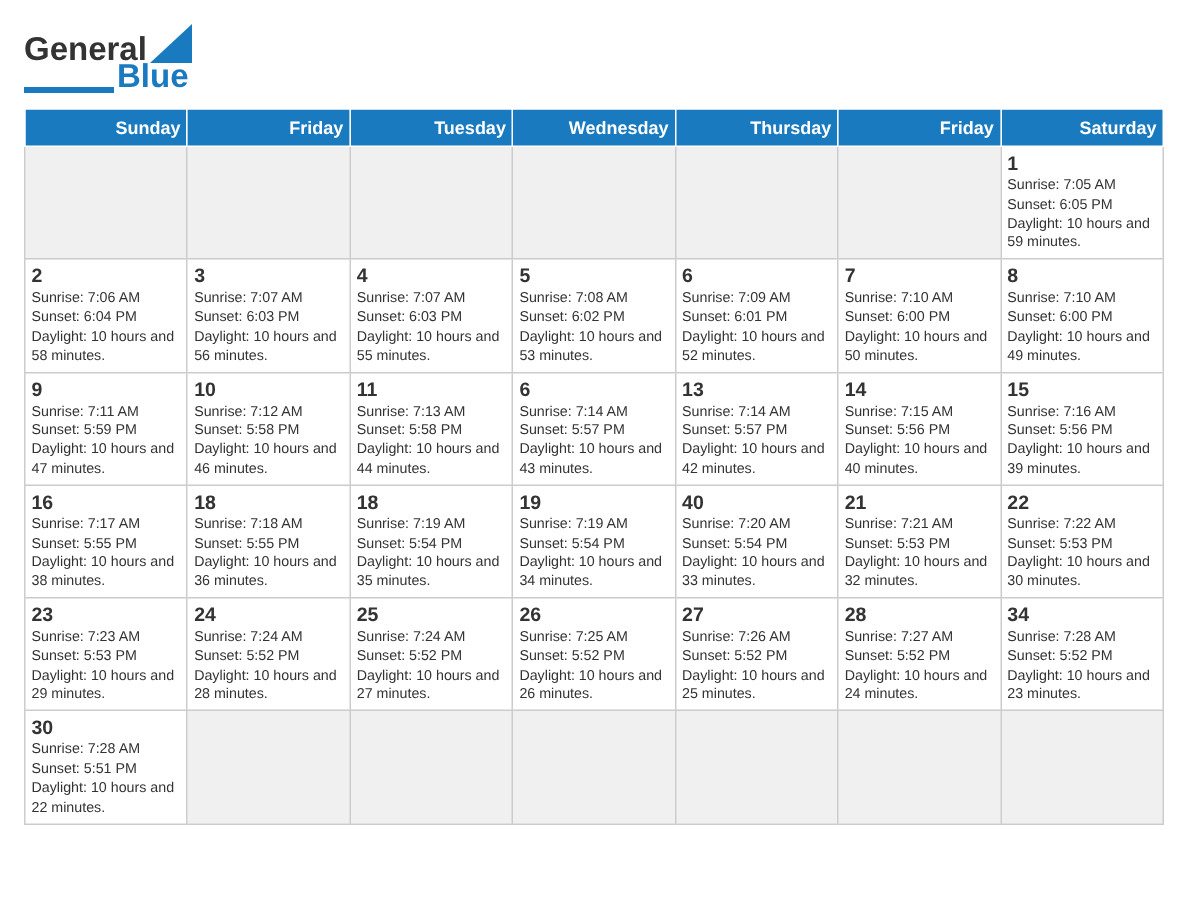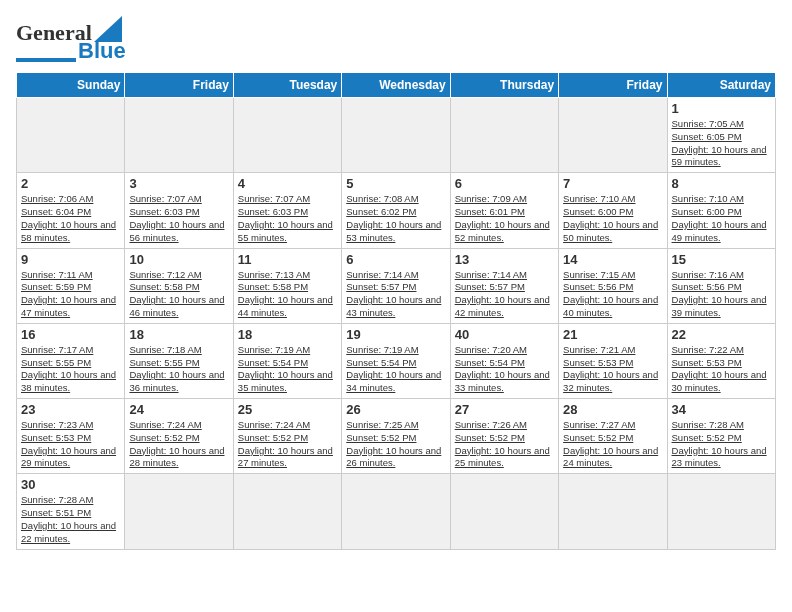--- a/index.html
+++ b/index.html
@@ -74,33 +74,32 @@
       font-size: 13px;
       font-weight: bold;
       color: #333;
       display: block;
       margin-bottom: 2px;
     }
     .day-info {
       font-size: 9.5px;
       color: #333;
       line-height: 1.35;
-      text-decoration: underline;
     }
     .last-row td {
       height: 60px;
     }
   </style>
 </head>
 <body>
 
 <div class="page">
   <div class="header">
     <div class="logo">
-      <div style="display:flex; align-items:flex-end; gap:2px;font-family:Liberation Serif, serif;">
+      <div style="display:flex; align-items:flex-end; gap:2px;">
         <span class="logo-text">General</span>
         <svg width="28" height="26" viewBox="0 0 28 26" style="margin-bottom:2px;">
           <polygon points="0,26 28,0 28,26" fill="#1a7abf"></polygon>
         </svg>
       </div>
       <div style="display:flex; align-items:flex-end; margin-top:-4px;">
         <div style="width:60px; height:4px; background:#1a7abf;"></div>
         <span class="logo-text" style="color:#1a7abf; margin-left:2px;">Blue</span>
       </div>
     </div>

